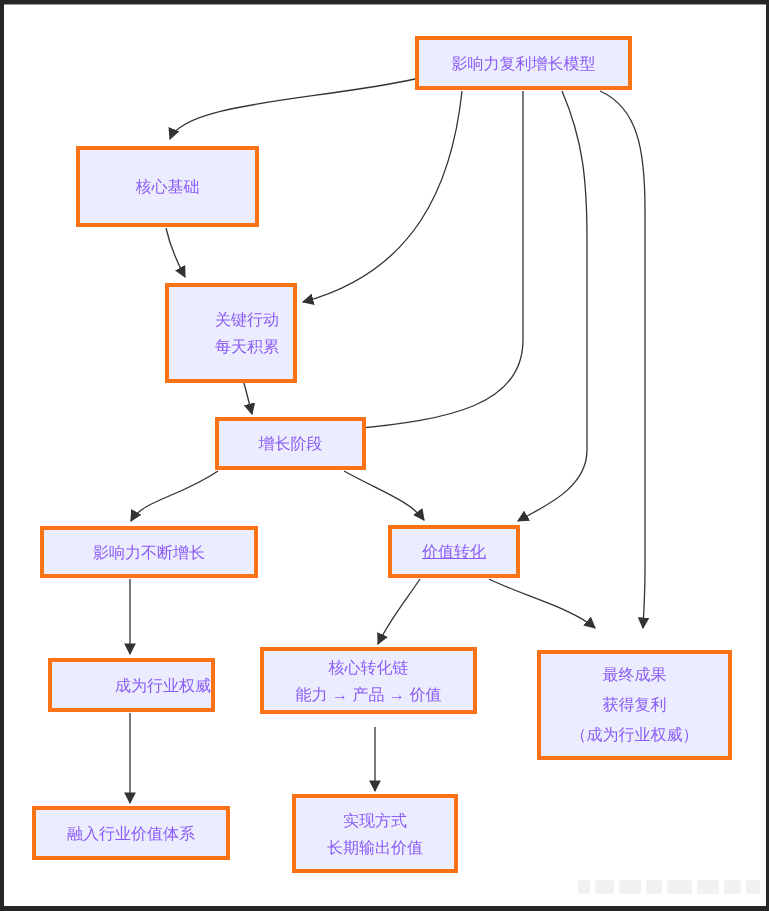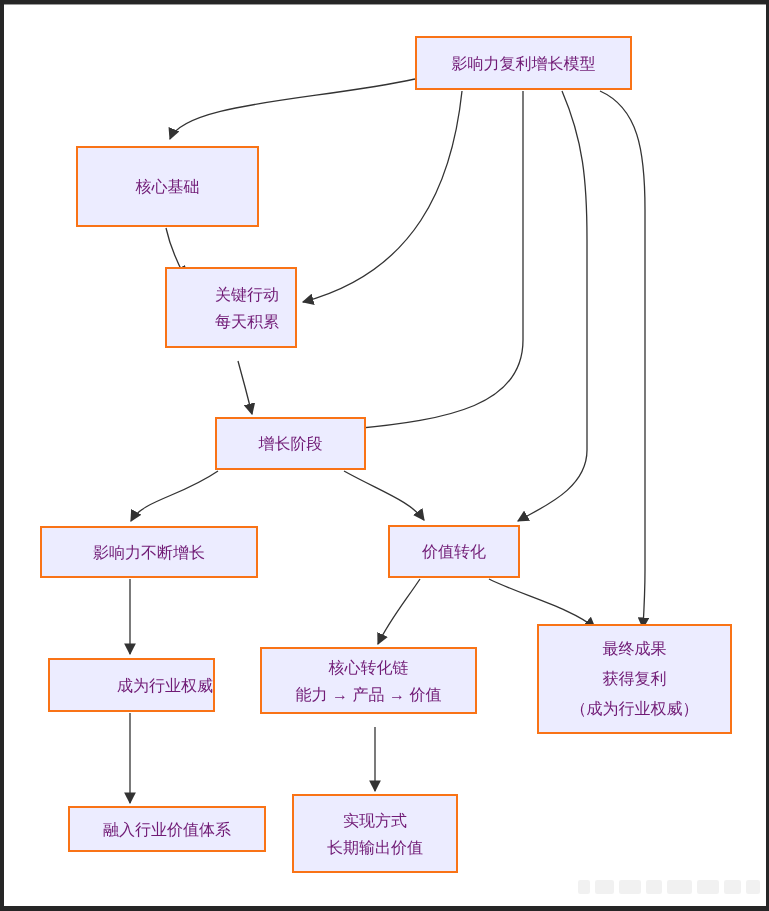--- a/index.html
+++ b/index.html
@@ -19,43 +19,43 @@
     background:#ffffff;
     box-shadow: inset 0 1px 0 #9a9a9a;
   }
   svg.edges{
     position:absolute;left:0;top:0;width:769px;height:911px;
     pointer-events:none;
   }
   .node{
     position:absolute;
     background:#ECECFF;
-    border:2px solid #f97316;
-    color:#701a75;
+    border:4px solid #f97316;
+    color:#8b5cf6;
     display:flex;
     flex-direction:column;
     align-items:center;
     justify-content:center;
     text-align:center;
     font-size:16px;
     line-height:27px;
     box-sizing:border-box;
   }
   .node span{display:block;white-space:nowrap;}
   
   .n-model         {left:415px; top:36px;  width:217px; height:54px;}
   .n-foundation    {left:76px;  top:146px; width:183px; height:81px;}
-  .n-action        {left:165px; top:267px; width:132px; height:81px;padding-left:32px;}
+  .n-action        {left:165px; top:283px; width:132px; height:100px;padding-left:32px;}
   .n-growth        {left:215px; top:417px; width:151px; height:53px;}
   .n-influence     {left:40px;  top:526px; width:218px; height:52px;}
-  .n-value         {left:388px; top:525px; width:132px; height:53px;}
+  .n-value         {left:388px; top:525px; width:132px; height:53px;text-decoration:underline;}
   .n-authority     {left:48px;  top:658px; width:167px; height:54px;align-items:flex-end;}
   .n-chain         {left:260px; top:647px; width:217px; height:67px;}
-  .n-result        {left:537px; top:624px; width:195px; height:110px; line-height:30px;}
-  .n-ecosystem     {left:32px;  top:806px; width:198px; height:46px;margin-left:36px;}
+  .n-result        {left:537px; top:650px; width:195px; height:110px; line-height:30px;}
+  .n-ecosystem     {left:32px;  top:806px; width:198px; height:54px;}
   .n-implementation{left:292px; top:794px; width:166px; height:79px;}
   
   .watermark{
     position:absolute;
     left:578px; top:876px;
     width:182px; height:22px;
     display:flex;
     align-items:center;
     gap:5px;
   }

